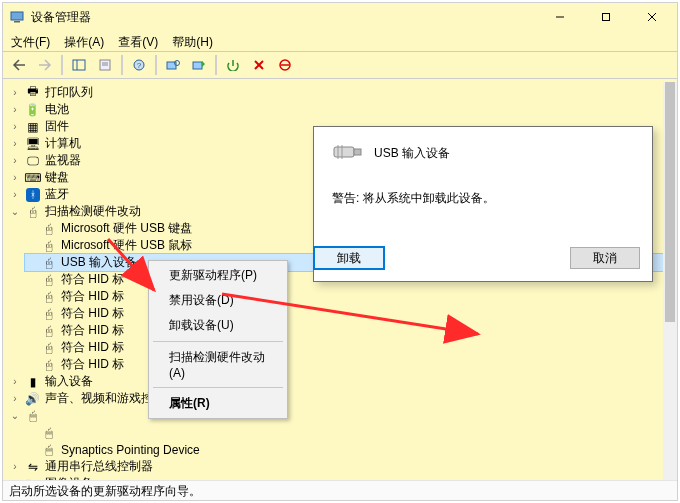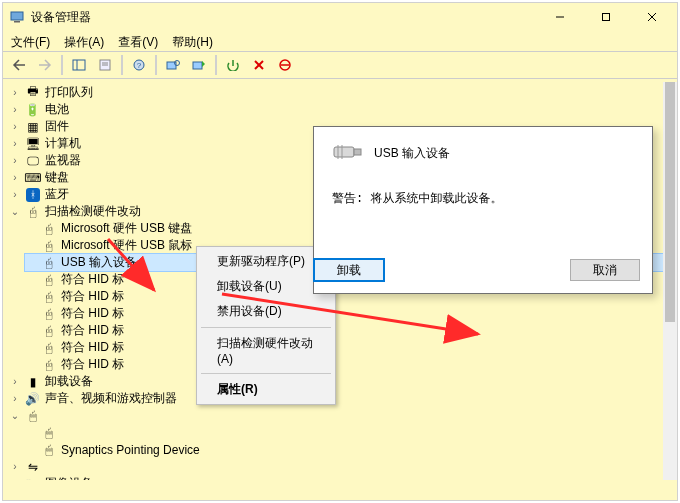--- a/index.html
+++ b/index.html
@@ -39,21 +39,21 @@
   .ctxmenu { position:absolute; background:#f2f2f2; border:1px solid var(--menu-border); box-shadow:2px 2px 4px rgba(0,0,0,.25); padding:2px; min-width:140px;}
   .ctxmenu .mitem { padding:4px 20px 4px 18px; font-size:12px; cursor:default;}
   .ctxmenu .msep { height:1px; background:#c8c8c8; margin:3px 2px;}
   
   .dialog { position:absolute; background:#fff; border:1px solid #707070; box-shadow:4px 4px 8px rgba(0,0,0,.2);}
   .dlg-title { height:28px; display:flex; align-items:center; padding:0 6px; font-size:12px; border-bottom:1px solid #e5e5e5;}
   .dlg-title .sp { flex:1;}
   .dlg-close { width:36px; height:24px; display:flex; align-items:center; justify-content:center;}
   .dlg-body { padding:14px 18px 12px 18px;}
   .dlg-dev { display:flex; align-items:center; gap:10px; margin-bottom:24px;}
-  .dlg-warn { font-size:12px; margin-bottom:32px;font-family:Liberation Mono, monospace;}
+  .dlg-warn { font-size:12px; margin-bottom:20px;}
   .dlg-btns { display:flex; justify-content:space-between; gap:8px; padding:8px 12px 12px 0;}
   .dlg-btn { min-width:70px; height:22px; border:1px solid #adadad; background:var(--btn-face); font-size:12px; display:flex; align-items:center; justify-content:center;}
   .dlg-btn.primary { background:var(--btn-primary); border-color:#0078d7; outline:1px solid #0078d7;}
   
   .vscroll { position:absolute; top:79px; right:0; width:14px; bottom:20px; background:#f0f0f0;}
   .vscroll .thumb { position:absolute; left:2px; right:2px; top:0; height:240px; background:#c2c2c2;}
   
   svg.overlay { position:absolute; inset:0; pointer-events:none;}
 </style>
 </head>
@@ -248,21 +248,21 @@
           </div>
         <div class="node">
             <span class="expander"></span>
             <span class="devicon">🖰</span>
             <span>符合 HID 标</span>
           </div>
       </div>
       <div class="node">
           <span class="expander">›</span>
           <span class="devicon">▮</span>
-          <span>卸载设备</span>
+          <span>输入设备</span>
         </div>
       <div class="node">
           <span class="expander">›</span>
           <span class="devicon">🔊</span>
           <span>声音、视频和游戏控制器</span>
         </div>
       <div class="node">
           <span class="expander">⌄</span>
           <span class="devicon">🖱</span>
         </div>
@@ -273,39 +273,41 @@
           </div>
         <div class="node">
             <span class="expander"></span>
             <span class="devicon">🖱</span>
             <span>Synaptics Pointing Device</span>
           </div>
       </div>
       <div class="node">
           <span class="expander">›</span>
           <span class="devicon">⇋</span>
+          <span>通用串行总线控制器</span>
         </div>
       <div class="node">
           <span class="expander">›</span>
           <span class="devicon">📷</span>
           <span>图像设备</span>
         </div>
 
     </div>
   </div>
   <div class="vscroll">
       <div class="thumb"></div>
     </div>
 
+  <div class="status">启动所选设备的更新驱动程序向导。</div>
 </div>
 
-<div class="ctxmenu" style="left:148px; top:246px; width:130px;margin-left:48px;">
+<div class="ctxmenu" style="left:148px; top:260px; width:130px;">
   <div class="mitem">更新驱动程序(P)</div>
+  <div class="mitem">禁用设备(D)</div>
   <div class="mitem">卸载设备(U)</div>
-  <div class="mitem">禁用设备(D)</div>
   <div class="msep"></div>
   <div class="mitem">扫描检测硬件改动(A)</div>
   <div class="msep"></div>
   <div class="mitem" style="font-weight:bold">属性(R)</div>
 </div>
 
 <div class="dialog" style="left:313px; top:126px; width:340px;">
   <div class="dlg-body">
     <div class="dlg-dev">
       <span><svg width="32" height="22">

